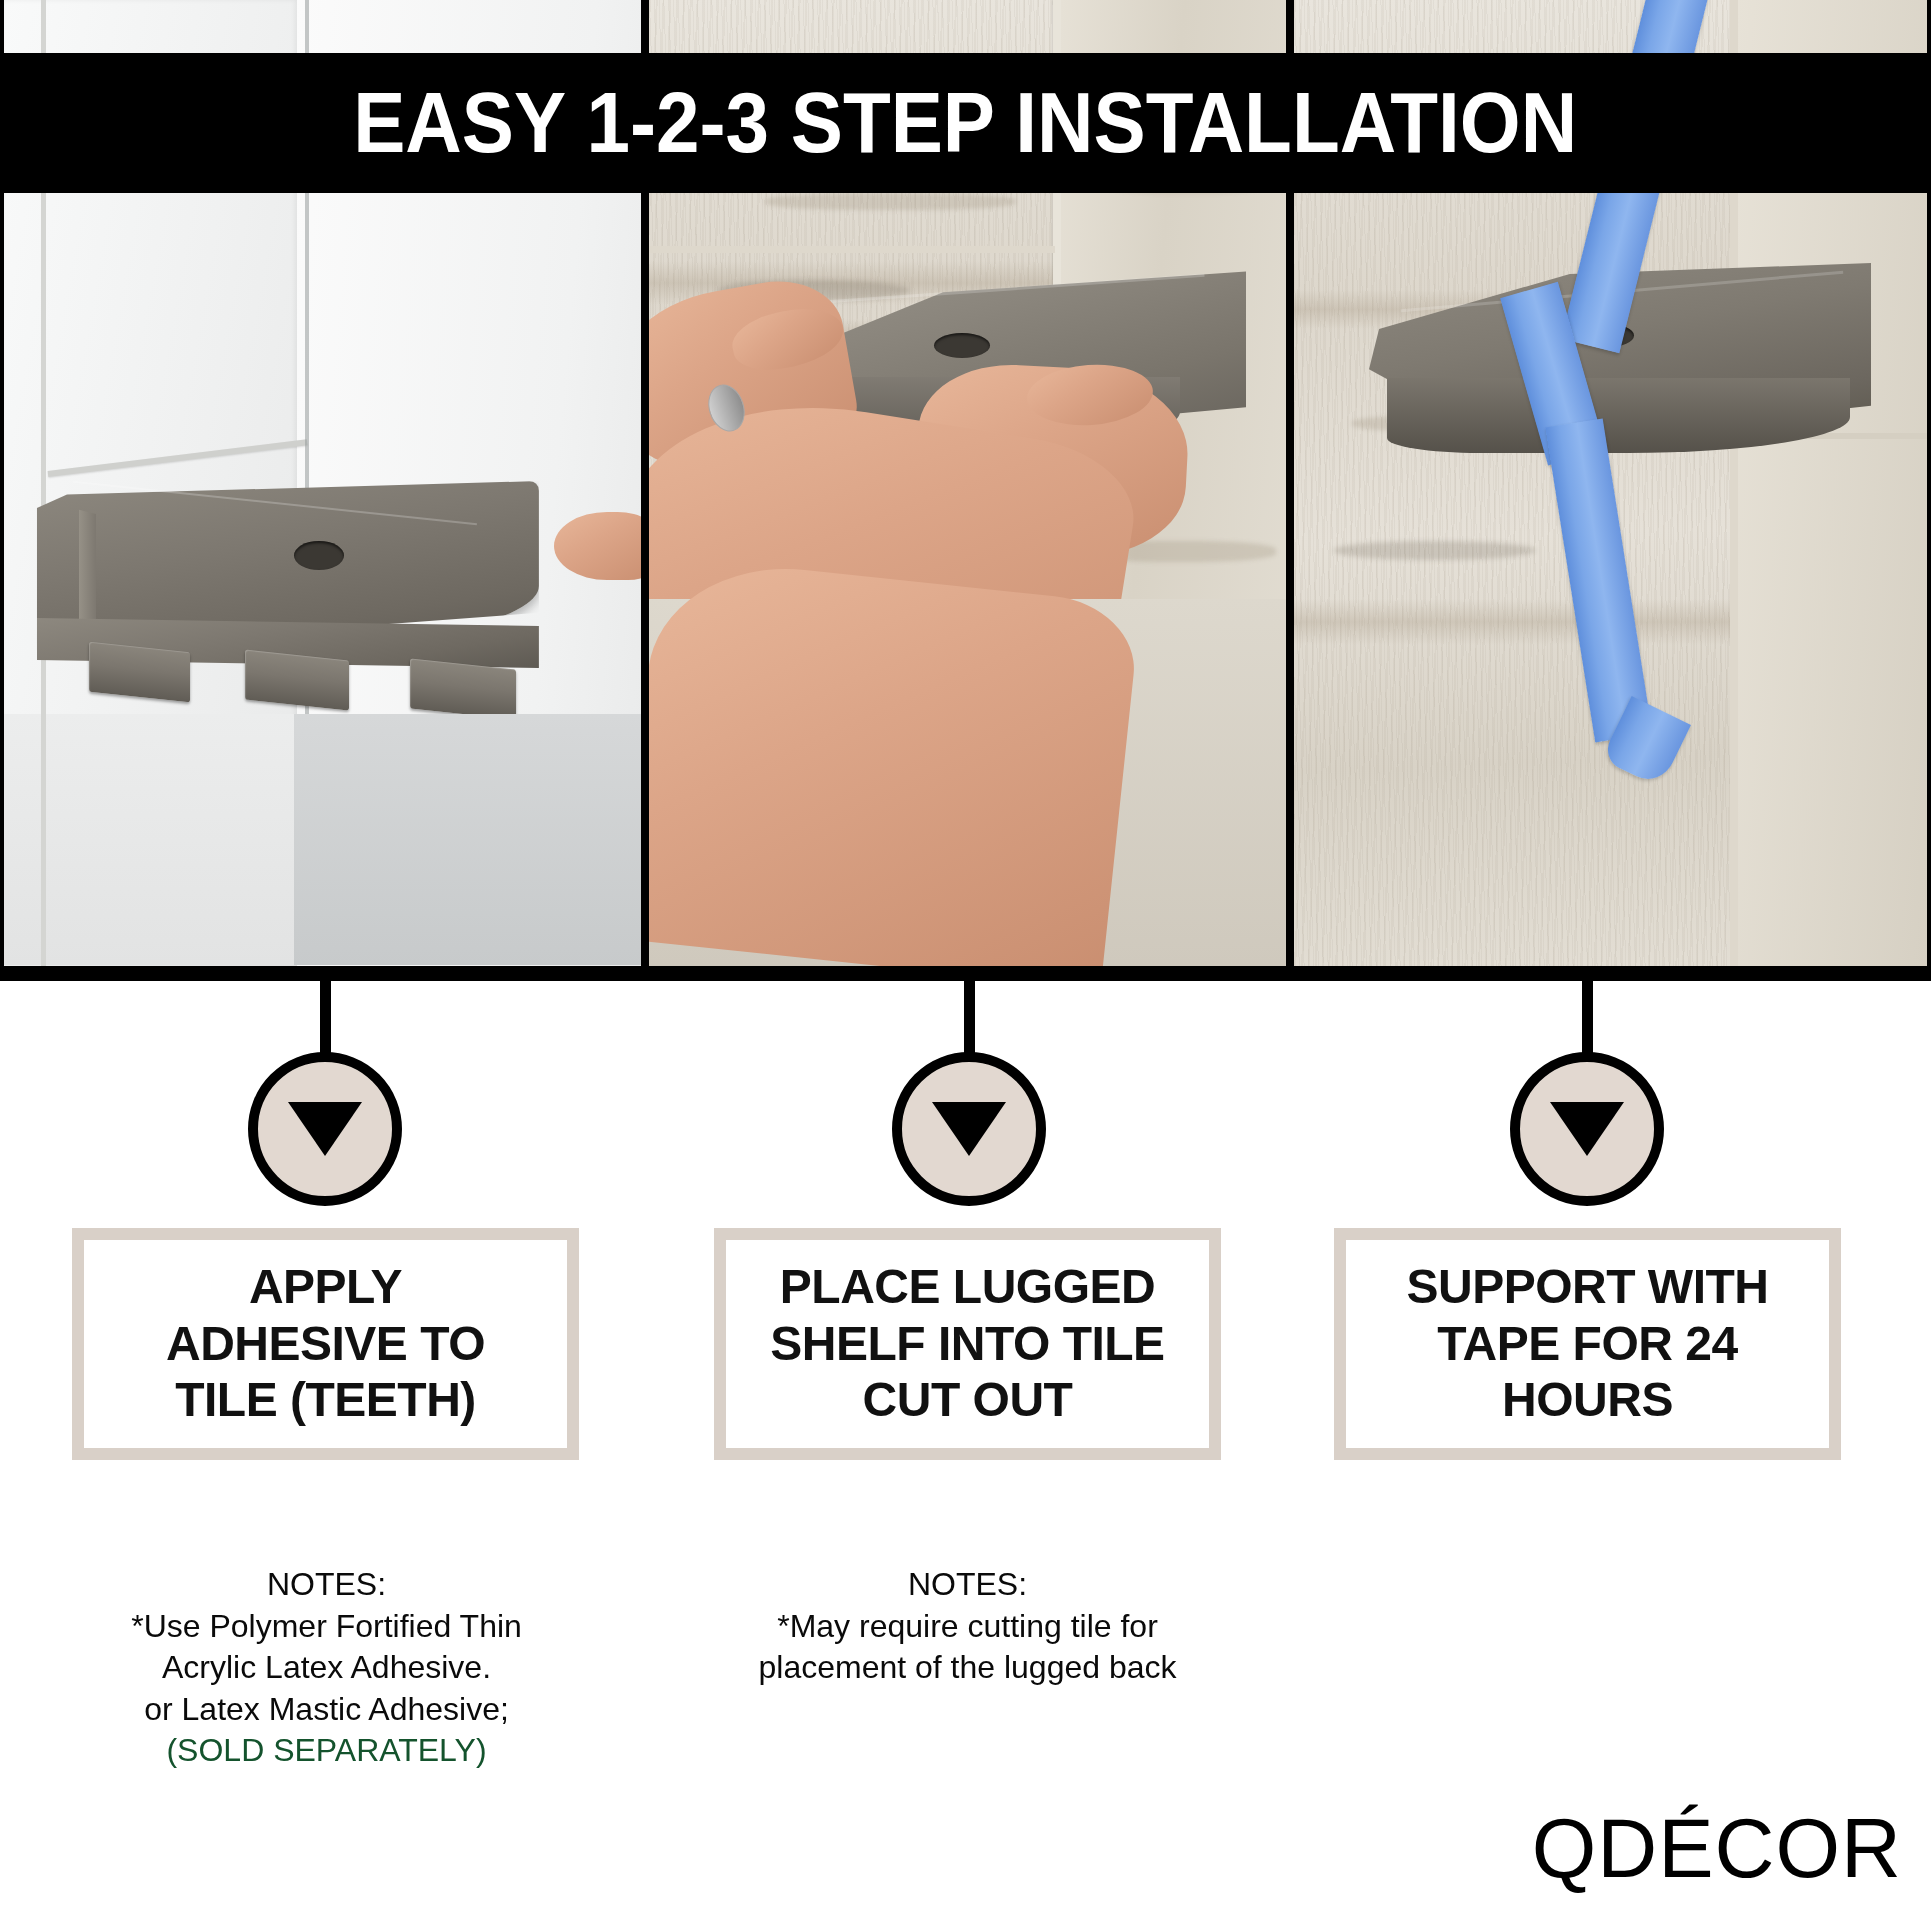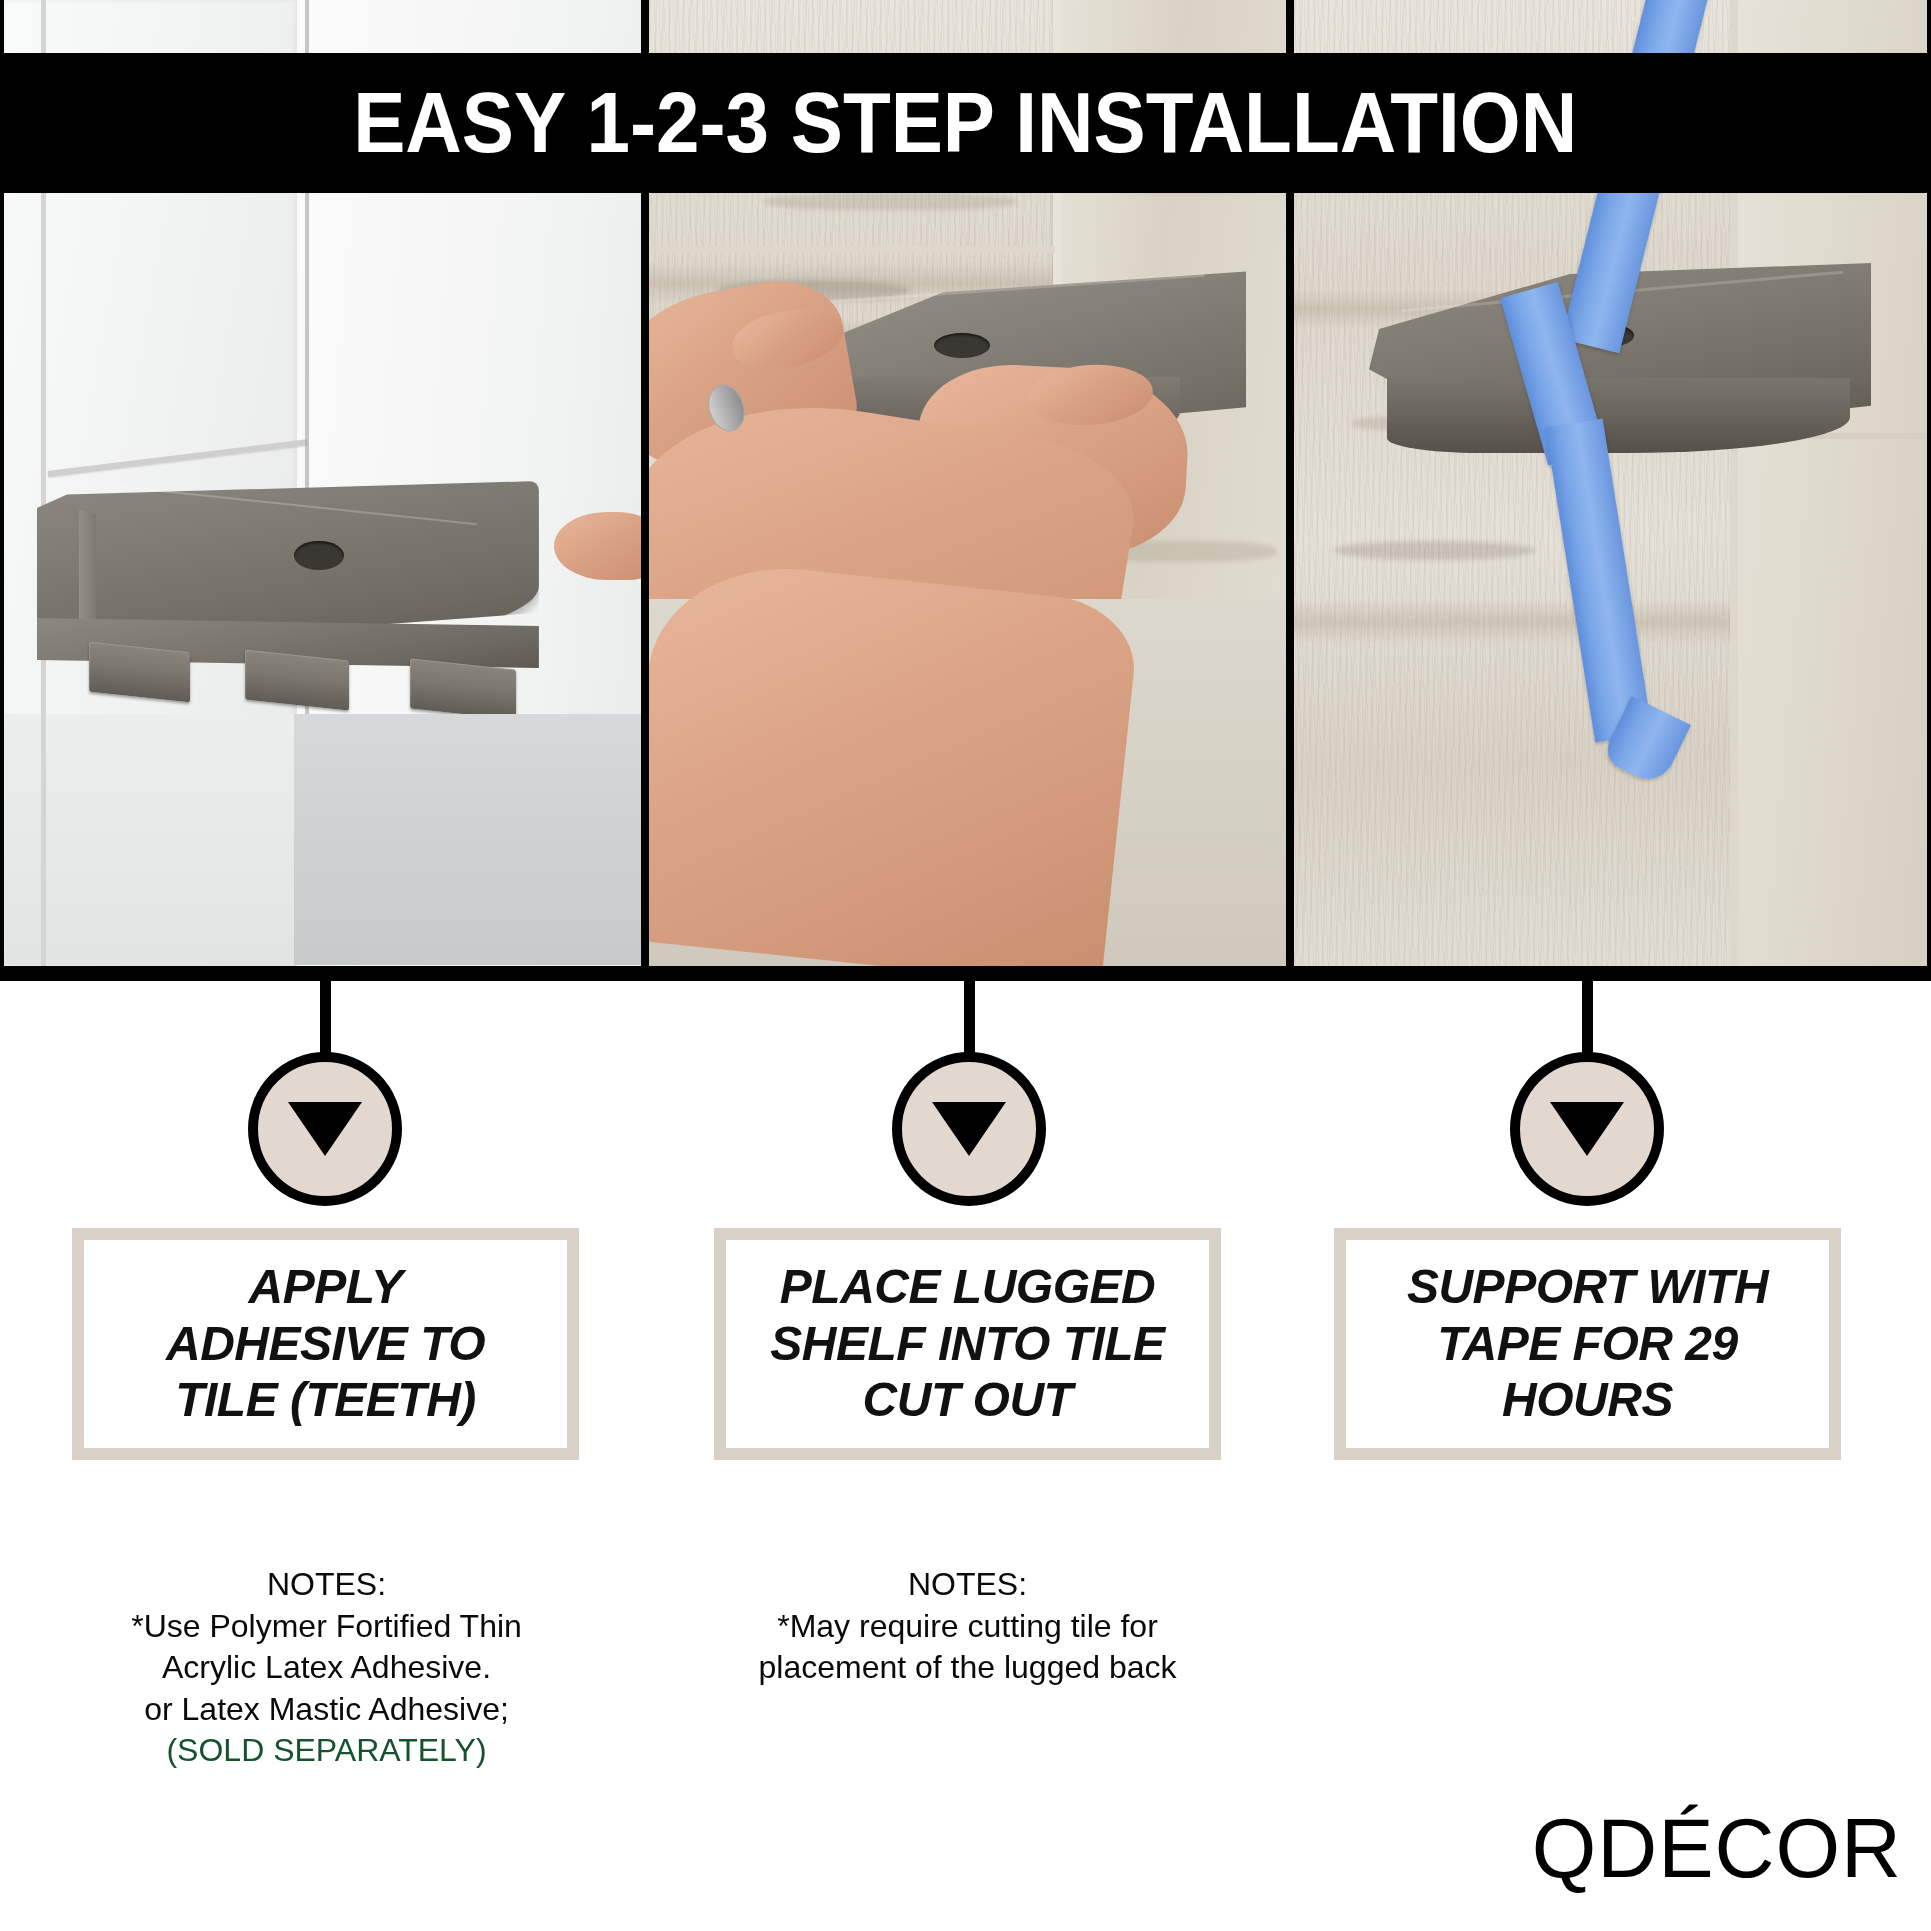--- a/index.html
+++ b/index.html
@@ -60,21 +60,21 @@
   .connector{position:absolute;width:10.6px;background:#000;top:975px;height:82px;}
   .circle{position:absolute;width:154px;height:154px;border-radius:50%;
     background:#e2d8d0;border:10.6px solid #000;box-sizing:border-box;
     display:flex;align-items:center;justify-content:center;}
   .tri{width:0;height:0;border-left:37px solid transparent;border-right:37px solid transparent;
     border-top:54px solid #000;}
 
   
   .capbox{position:absolute;width:507px;height:232px;border:12.6px solid #d9d0c8;background:#fff;
     box-sizing:border-box;display:flex;align-items:center;justify-content:center;text-align:center;}
-  .captext{font-size:48px;font-weight:bold;line-height:1.18;color:#111;letter-spacing:-0.5px;font-style:italic;}
+  .captext{font-size:48px;font-weight:bold;line-height:1.18;color:#111;letter-spacing:-0.5px;}
 
   
   .notes{position:absolute;width:541px;text-align:center;font-size:32px;line-height:1.3;
     font-weight:normal;color:#0a0a0a;}
   .notes .red{color:#14532d;}
 
   
   .logo{position:absolute;right:29px;bottom:34px;font-size:83px;letter-spacing:1px;color:#000;
     font-family:"Liberation Sans",sans-serif;font-weight:300;margin-top:16px;}
 </style>
@@ -214,21 +214,21 @@
   <div class="captext">
     <div>PLACE LUGGED</div>
     <div>SHELF INTO TILE</div>
     <div>CUT OUT</div>
   </div>
 </div>
 
 <div class="capbox" style="left:1334px;top:1228px;">
   <div class="captext">
     <div>SUPPORT WITH</div>
-    <div>TAPE FOR 29</div>
+    <div>TAPE FOR 24</div>
     <div>HOURS</div>
   </div>
 </div>
 
 <div class="notes" style="left:56px;top:1564px;">
   <div>NOTES:</div>
   <div>*Use Polymer Fortified Thin</div>
   <div>Acrylic Latex Adhesive.</div>
   <div>or Latex Mastic Adhesive;</div>
   <div class="red">(SOLD SEPARATELY)</div>

